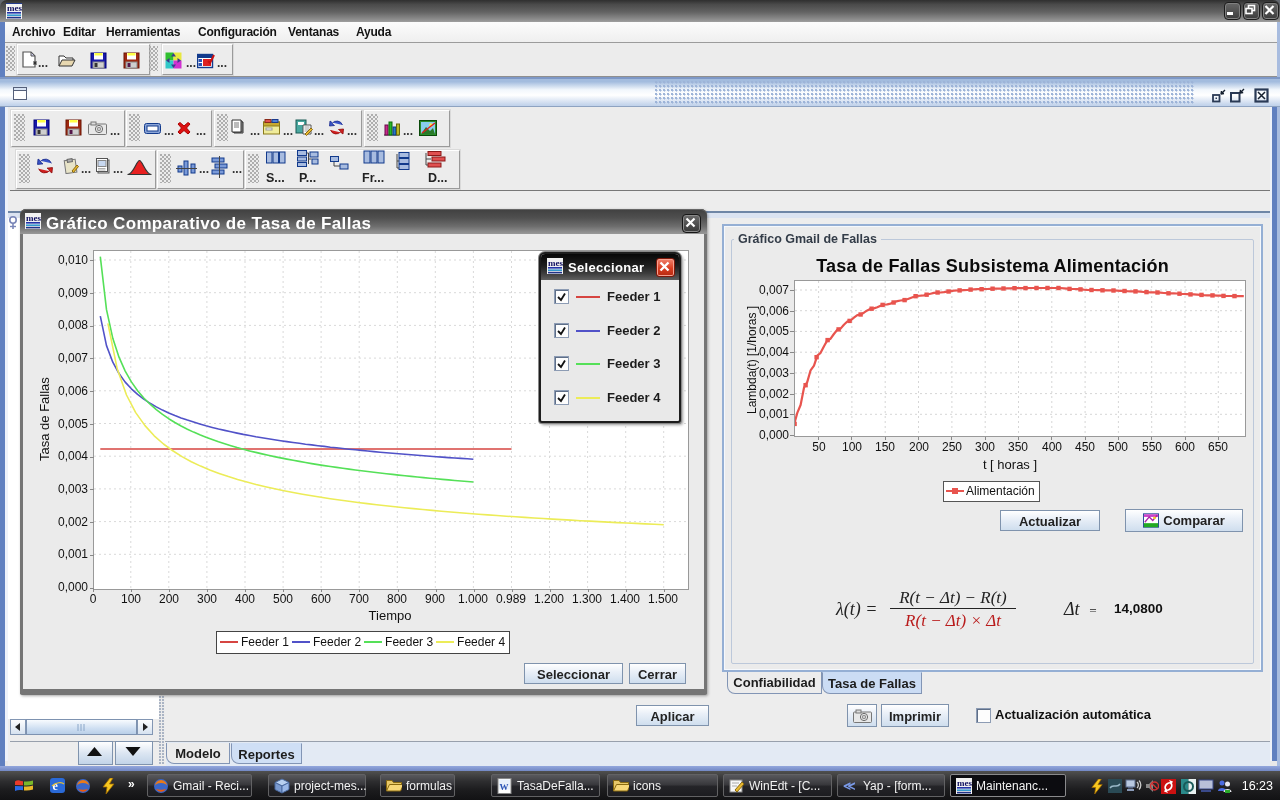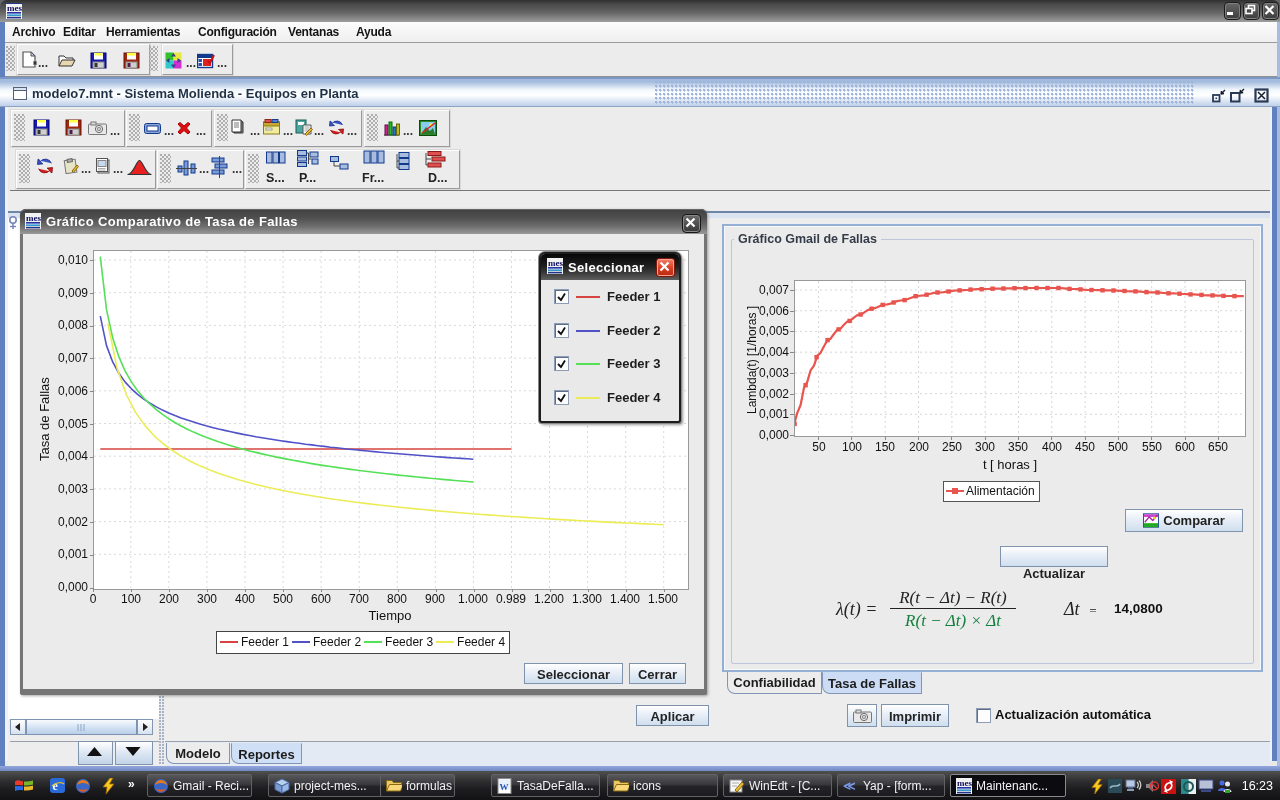--- a/index.html
+++ b/index.html
@@ -44,21 +44,21 @@
 .ylab{position:absolute;font-size:12px;color:#111;text-align:right;width:42px;}
 .xlab{position:absolute;font-size:12px;color:#111;text-align:center;width:40px;}
 #rlegend{position:absolute;left:219px;top:255px;width:95px;height:19px;background:#fff;border:1px solid #555;font-size:12px;color:#111;white-space:nowrap;overflow:hidden;}
 .oceanbtn{position:absolute;background:linear-gradient(#ffffff,#eaf0f8 40%,#cfdeee);border:1px solid #7f93ad;font-weight:bold;font-size:13px;color:#222;text-align:center;font-family:"Liberation Sans",sans-serif;box-sizing:border-box;}
 .btab{position:absolute;height:22px;font-size:13px;font-weight:bold;color:#1c1c1c;text-align:center;box-sizing:border-box;}
 
 .serif{font-family:"Liberation Serif",serif;font-style:italic;}
 
 #dialog{left:20px;top:209px;width:687px;height:486px;background:#ebebeb;border:3px solid #757575;border-bottom:6px solid #757575;border-top:none;border-radius:6px 6px 2px 2px;box-sizing:border-box;box-shadow:1px 1px 3px rgba(0,0,0,0.35);}
 #dtitle{position:absolute;left:-3px;top:0;width:687px;height:25px;background:linear-gradient(#404040,#4f4f4f 35%,#6e6e6e 70%,#999);border-radius:6px 6px 0 0;box-shadow:inset 0 1px 0 #666;}
-#dtitle .dtext{position:absolute;left:26px;top:5px;color:#fff;font-weight:bold;font-size:13px;letter-spacing:0.35px;white-space:nowrap;}
+#dtitle .dtext{position:absolute;left:26px;top:5px;color:#fff;font-weight:bold;font-size:17px;letter-spacing:0.35px;white-space:nowrap;}
 .dxbtn{position:absolute;width:17px;height:17px;background:linear-gradient(#6b6b6b,#383838);border:1px solid #161616;border-radius:4px;box-shadow:inset 0 0 0 1px #8a8a8a;}
 #dplot{position:absolute;left:70px;top:41px;width:594px;height:338px;background:#fff;border:1px solid #999;}
 #dlegend{position:absolute;left:193px;top:422px;width:292px;height:21px;background:#fff;border:1px solid #444;font-size:12px;color:#111;white-space:nowrap;overflow:hidden;}
 #dlegend{line-height:20px;}
 .lline{display:inline-block;width:18px;height:2px;margin:0 3px 0 3px;vertical-align:3px;}
 
 #seldlg{left:539px;top:252px;width:142px;height:171px;background:#e9e9e9;border:2px solid #1d1d1d;border-radius:6px 6px 3px 3px;box-sizing:border-box;box-shadow:0 0 0 1px #888,2px 2px 3px rgba(0,0,0,0.4);}
 #seltitle{position:absolute;left:0;top:0;width:138px;height:26px;background:linear-gradient(#070707,#1e1e1e 45%,#3d3d3d 75%,#5f5f5f);border-radius:4px 4px 0 0;}
 #seltitle .stext{position:absolute;left:27px;top:6px;color:#fff;font-weight:bold;font-size:13px;letter-spacing:0.3px;}
 #selx{position:absolute;right:4px;top:4px;width:17px;height:17px;background:linear-gradient(#f0836e,#d93d20 55%,#b52a10);border:1px solid #7e180a;border-radius:3px;box-shadow:inset 0 0 0 1px #f5a090;}
@@ -185,21 +185,20 @@
 <div class="abs" id="winleft"></div>
 <div class="abs" id="winright"></div>
 <div class="abs" id="ifleft"></div>
 <div class="abs" id="ifright"></div>
 <div class="abs" id="iftitle">
   <div class="dotpat"></div>
   <svg class="abs" style="left:13px;top:8px;" width="15" height="15" viewBox="0 0 15 15">
         <rect x="0.5" y="0.5" width="13" height="12" fill="#fff" stroke="#55607a"></rect>
         <rect x="0.5" y="0.5" width="13" height="3" fill="#d8e4f4" stroke="#55607a"></rect>
       </svg>
-  <span class="ittext">modelo7.mnt - Sistema Molienda - Equipos en Planta</span>
   <svg class="ifbtn" style="left:1211px;" width="16" height="15" viewBox="0 0 16 15">
         <rect x="2" y="7" width="6.5" height="6.5" fill="none" stroke="#2a3a55" stroke-width="1.8"></rect>
         <rect x="4.5" y="9.5" width="1.5" height="1.5" fill="#2a3a55"></rect>
         <path d="M10 6 L14 2 M10 6 l0.5 -3 M10 6 l3 -0.5" stroke="#16202e" stroke-width="1.4" fill="none"></path>
       </svg>
   <svg class="ifbtn" style="left:1229px;" width="16" height="15" viewBox="0 0 16 15">
         <rect x="2" y="5" width="8.5" height="8.5" fill="none" stroke="#2a3a55" stroke-width="2"></rect>
         <path d="M11 5 L15 1 M11 5 l0.5 -3.2 M11 5 l3.2 -0.5" stroke="#16202e" stroke-width="1.4" fill="none"></path>
       </svg>
   <svg class="ifbtn" style="left:1254px;" width="16" height="15" viewBox="0 0 16 15">
@@ -408,20 +407,21 @@
 <div class="abs" id="bluetop"></div>
 <svg class="abs" style="left:7px;top:213px;" width="12" height="18" viewBox="0 0 12 18">
       <circle cx="6" cy="7" r="3.2" fill="none" stroke="#7a86b8" stroke-width="1.6"></circle>
       <line x1="6" y1="10" x2="6" y2="16" stroke="#7a86b8" stroke-width="1.6"></line>
       <line x1="3" y1="13.5" x2="9" y2="13.5" stroke="#7a86b8" stroke-width="1.4"></line>
     </svg>
 
 <div class="abs" id="rpanel">
   <div class="tborder"></div>
   <div class="tlab">Gráfico Gmail de Fallas</div>
+  <div id="rtitle">Tasa de Fallas Subsistema Alimentación</div>
   <div id="rplot">
     <svg width="450" height="155" viewBox="1 1 450 155">
       <path stroke="#d6d6d6" stroke-width="1" stroke-dasharray="2 3" fill="none" d="M24.6 1 V156 M57.9 1 V156 M91.2 1 V156 M124.5 1 V156 M157.9 1 V156 M191.2 1 V156 M224.5 1 V156 M257.8 1 V156 M291.1 1 V156 M324.4 1 V156 M357.7 1 V156 M391.0 1 V156 M424.3 1 V156"></path>
       <path stroke="#d6d6d6" stroke-width="1" stroke-dasharray="2 3" fill="none" d="M1 134.3 H451 M1 113.6 H451 M1 92.9 H451 M1 72.2 H451 M1 51.4 H451 M1 30.7 H451 M1 10.0 H451"></path>
       <path id="rcurve" stroke="#e8544e" stroke-width="2.2" fill="none" stroke-linejoin="round" d="M0 144.6 L3.3 132.9 L6.6 125.0 L10.0 107.7 L13.3 101.9 L16.6 90.3 L20.0 85.7 L23.3 75.6 L26.6 72.8 L30.0 66.2 L33.3 60.4 L36.6 58.7 L39.9 54.0 L43.3 49.8 L46.6 48.6 L49.9 44.8 L53.3 41.5 L56.6 40.5 L59.9 37.7 L63.3 35.2 L66.6 34.5 L69.9 32.7 L73.3 30.4 L76.6 28.8 L79.9 28.4 L83.3 27.2 L86.6 25.7 L89.9 24.6 L93.3 24.4 L96.6 23.6 L99.9 22.3 L103.3 21.1 L106.6 20.5 L109.9 20.2 L113.3 19.3 L116.6 18.0 L119.9 16.7 L123.2 15.9 L126.6 15.7 L129.9 15.3 L133.2 14.5 L136.6 13.7 L139.9 12.9 L143.2 12.6 L146.6 12.5 L149.9 12.2 L153.2 11.7 L156.6 11.2 L159.9 10.7 L163.2 10.5 L166.6 10.4 L169.9 10.2 L173.2 10.0 L176.6 9.6 L179.9 9.4 L183.2 9.2 L186.6 9.2 L189.9 9.1 L193.2 9.0 L196.6 8.8 L199.9 8.7 L203.2 8.6 L206.5 8.6 L209.9 8.5 L213.2 8.4 L216.5 8.3 L219.9 8.2 L223.2 8.2 L226.5 8.2 L229.9 8.1 L233.2 8.1 L236.5 8.0 L239.9 8.0 L243.2 8.0 L246.5 8.0 L249.9 8.0 L253.2 8.0 L256.5 8.0 L259.9 8.0 L263.2 8.0 L266.5 8.0 L269.9 8.3 L273.2 8.7 L276.5 9.0 L279.9 9.0 L283.2 9.2 L286.5 9.4 L289.8 9.7 L293.2 9.9 L296.5 10.0 L299.8 10.0 L303.2 10.1 L306.5 10.2 L309.8 10.3 L313.2 10.4 L316.5 10.4 L319.8 10.5 L323.2 10.6 L326.5 10.8 L329.8 11.0 L333.2 11.2 L336.5 11.3 L339.8 11.3 L343.2 11.4 L346.5 11.7 L349.8 12.0 L353.2 12.2 L356.5 12.3 L359.8 12.3 L363.2 12.5 L366.5 12.7 L369.8 13.0 L373.1 13.2 L376.5 13.3 L379.8 13.4 L383.1 13.5 L386.5 13.8 L389.8 14.0 L393.1 14.2 L396.5 14.4 L399.8 14.4 L403.1 14.6 L406.5 14.8 L409.8 15.1 L413.1 15.3 L416.5 15.4 L419.8 15.4 L423.1 15.6 L426.5 15.7 L429.8 15.9 L433.1 16.0 L436.5 16.0 L439.8 16.1 L443.1 16.2 L446.5 16.2 L449.8 16.2"></path>
       <g fill="#e8544e">
             <rect x="-1.6" y="141.7" width="4.4" height="4.4"></rect>
             <rect x="9.4" y="103.0" width="4.4" height="4.4"></rect>
             <rect x="20.4" y="75.0" width="4.4" height="4.4"></rect>
             <rect x="31.4" y="57.9" width="4.4" height="4.4"></rect>
@@ -487,32 +487,32 @@
   <div class="xlab" style="left:374px;top:214px;">500</div>
   <div class="xlab" style="left:408px;top:214px;">550</div>
   <div class="xlab" style="left:441px;top:214px;">600</div>
   <div class="xlab" style="left:474px;top:214px;">650</div>
   <div class="abs" style="left:21px;top:49px;width:16px;height:170px;font-size:12px;color:#111;writing-mode:vertical-rl;transform:rotate(180deg);text-align:center;">Lambda(t) [1/horas ]</div>
   <div class="abs" style="left:256px;top:231px;width:60px;text-align:center;font-size:13px;color:#111;">t [ horas ]</div>
   <div id="rlegend"><svg width="22" height="17" style="vertical-align:top;">
           <line x1="2" y1="9" x2="20" y2="9" stroke="#e8544e" stroke-width="2"></line>
           <rect x="8" y="6" width="6" height="6" fill="#e8544e"></rect>
         </svg><span style="display:inline-block;margin-top:2px;">Alimentación</span></div>
-  <div class="oceanbtn" style="left:276px;top:284px;width:108px;height:21px;padding-top:19px;margin-top:36px;">Actualizar</div>
+  <div class="oceanbtn" style="left:276px;top:284px;width:100px;height:21px;padding-top:3px;">Actualizar</div>
   <div class="oceanbtn" style="left:401px;top:283px;width:118px;height:23px;padding-top:3px;"><svg width="16" height="15" viewBox="0 0 18 16" style="vertical-align:-3px;margin-right:4px;">
           <rect x="0.5" y="0.5" width="17" height="15" fill="#fff" stroke="#123a8c"></rect>
           <rect x="1" y="11" width="16" height="4.5" fill="#22aa22"></rect>
           <rect x="1" y="1" width="16" height="3" fill="#cc44cc"></rect>
           <path d="M2 10 L7 4 L11 8 L16 2" stroke="#aa22aa" stroke-width="1.5" fill="none"></path>
           <circle cx="13" cy="5" r="1.6" fill="#eecc22"></circle>
         </svg>Comparar</div>
   <div class="serif abs" style="left:112px;top:373px;font-size:18px;color:#222;">λ(t) =</div>
   <div class="serif abs" style="left:163px;top:362px;width:132px;text-align:center;font-size:17px;color:#222;">R(t − Δt) − R(t)</div>
   <div class="abs" style="left:166px;top:382px;width:126px;height:1.4px;background:#222;"></div>
-  <div class="serif abs" style="left:163px;top:385px;width:132px;text-align:center;font-size:17px;color:#15803d;">R(t − Δt) × Δt</div>
+  <div class="serif abs" style="left:163px;top:385px;width:132px;text-align:center;font-size:17px;color:#b91c1c;">R(t − Δt) × Δt</div>
   <div class="serif abs" style="left:340px;top:373px;font-size:18px;color:#222;">Δt&nbsp;&nbsp;<span style="font-size:13px;">=</span></div>
   <div class="abs" style="left:390px;top:375px;font-size:13.5px;font-weight:bold;color:#111;">14,0800</div>
 </div>
 
 <div class="btab" style="left:727px;top:672px;width:95px;background:#ececec;border:1px solid #8295b5;border-top:none;border-radius:0 0 0 8px;padding-top:3px;">Confiabilidad</div>
 <div class="btab" style="left:822px;top:672px;width:100px;background:#cbdcf4;border:1px solid #8295b5;border-top:1px solid #cbdcf4;border-radius:0 0 0 8px;padding-top:3px;">Tasa de Fallas</div>
 
 <div class="oceanbtn" style="left:636px;top:705px;width:73px;height:21px;padding-top:3px;">Aplicar</div>
 <div class="oceanbtn" style="left:847px;top:704px;width:30px;height:23px;"><svg width="19" height="14" viewBox="0 0 19 14" style="margin-top:4px;">
         <rect x="0.5" y="3" width="18" height="10.5" rx="1" fill="#e8e8e8" stroke="#777"></rect>
@@ -680,21 +680,21 @@
       </svg>
   <div class="abs" style="left:128px;top:6px;color:#fff;font-weight:bold;font-size:12px;">»</div>
   <div class="taskbtn" style="left:147px;width:105px;">
         <svg class="abs" style="left:5px;top:3px;" width="16" height="16" viewBox="0 0 16 16">
           <circle cx="8" cy="8" r="7" fill="#3a66c8"></circle>
           <path d="M2 8 a6 6 0 0 1 12 0 a6 3 0 0 0 -12 0" fill="#e87a1a"></path>
           <path d="M3 11 a6 6 0 0 0 10 0 a8 3 0 0 1 -10 0" fill="#e85a10"></path>
         </svg>
         <span class="tx">Gmail - Reci...</span>
       </div>
-  <div class="taskbtn" style="left:268px;width:117px;">
+  <div class="taskbtn" style="left:268px;width:98px;">
         <svg class="abs" style="left:5px;top:3px;" width="16" height="16" viewBox="0 0 16 16">
           <path d="M8 1 L15 4.5 L8 8 L1 4.5 z" fill="#b8d0f0" stroke="#4a6aa0"></path>
           <path d="M1 4.5 L8 8 L8 15 L1 11.5 z" fill="#7a9ad0" stroke="#4a6aa0"></path>
           <path d="M15 4.5 L8 8 L8 15 L15 11.5 z" fill="#9ab8e8" stroke="#4a6aa0"></path>
         </svg>
         <span class="tx">project-mes...</span>
       </div>
   <div class="taskbtn" style="left:380px;width:75px;">
         <svg class="abs" style="left:5px;top:4px;" width="16" height="13" viewBox="0 0 16 13">
           <path d="M0.5 12 V1.5 h5.5 l1.5 2 h8 v2" fill="#e8c868" stroke="#8a6a10"></path>

